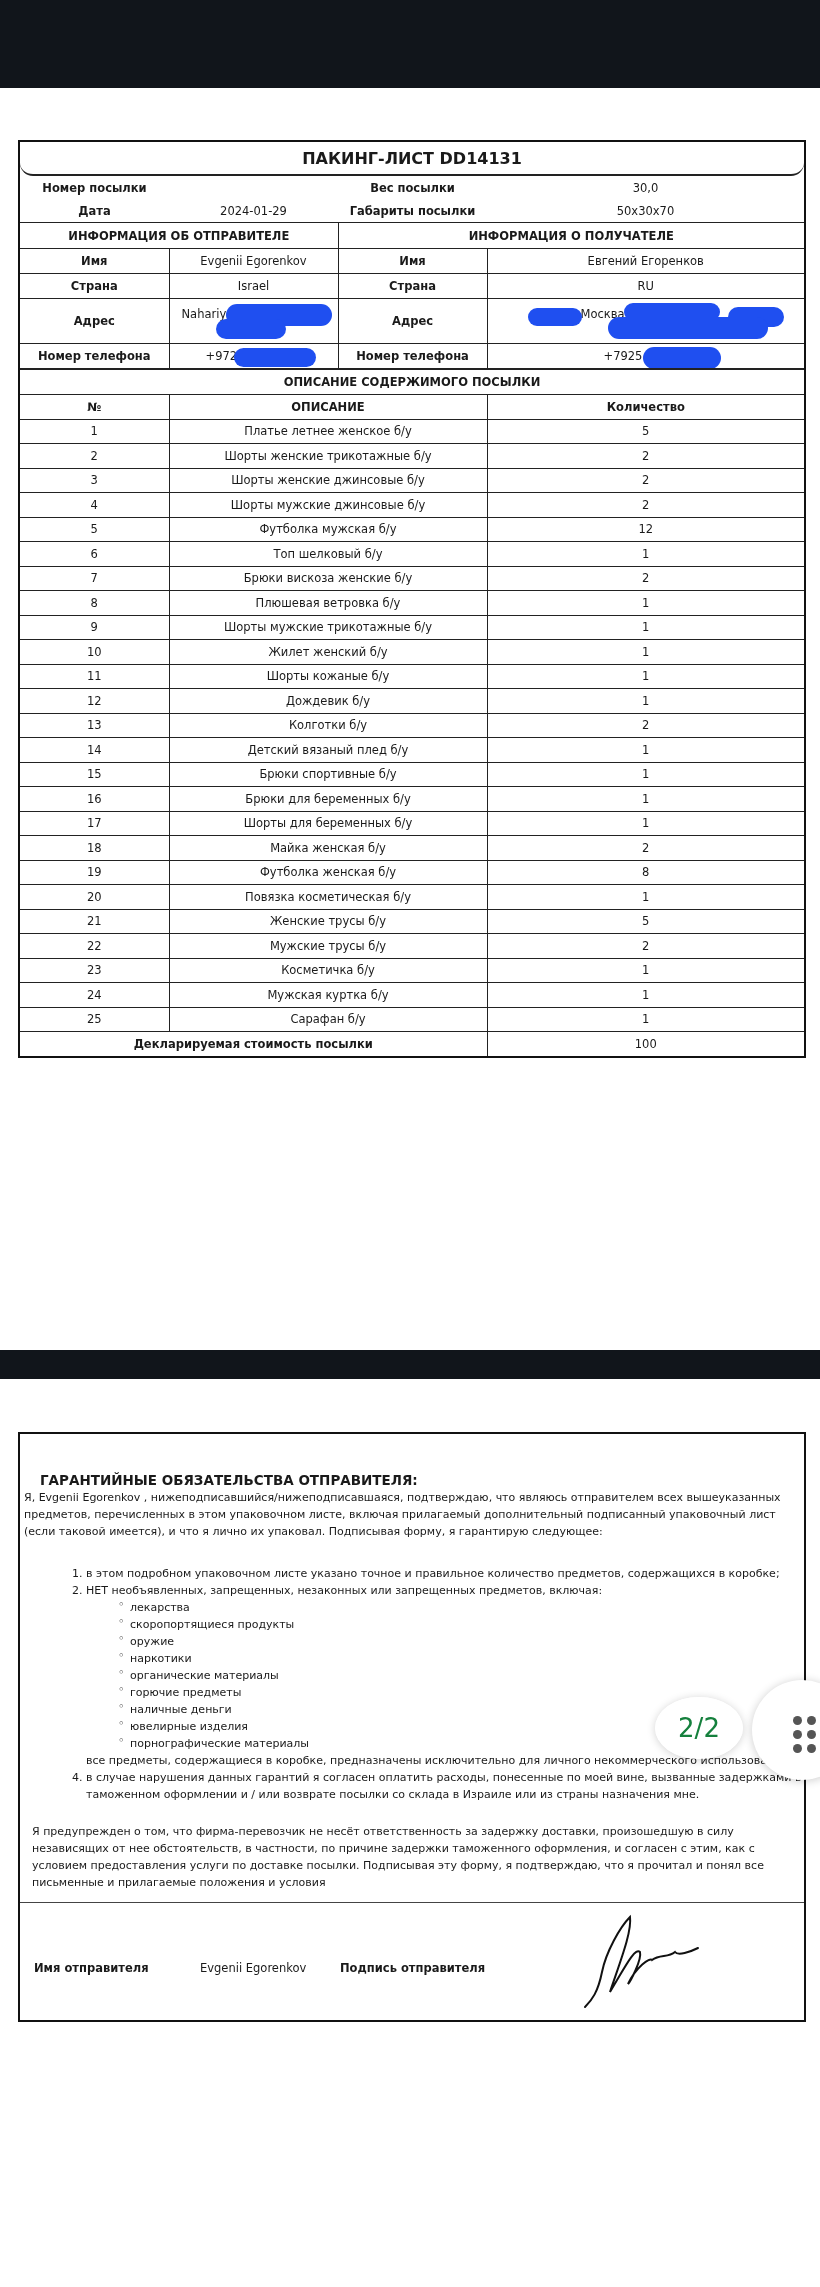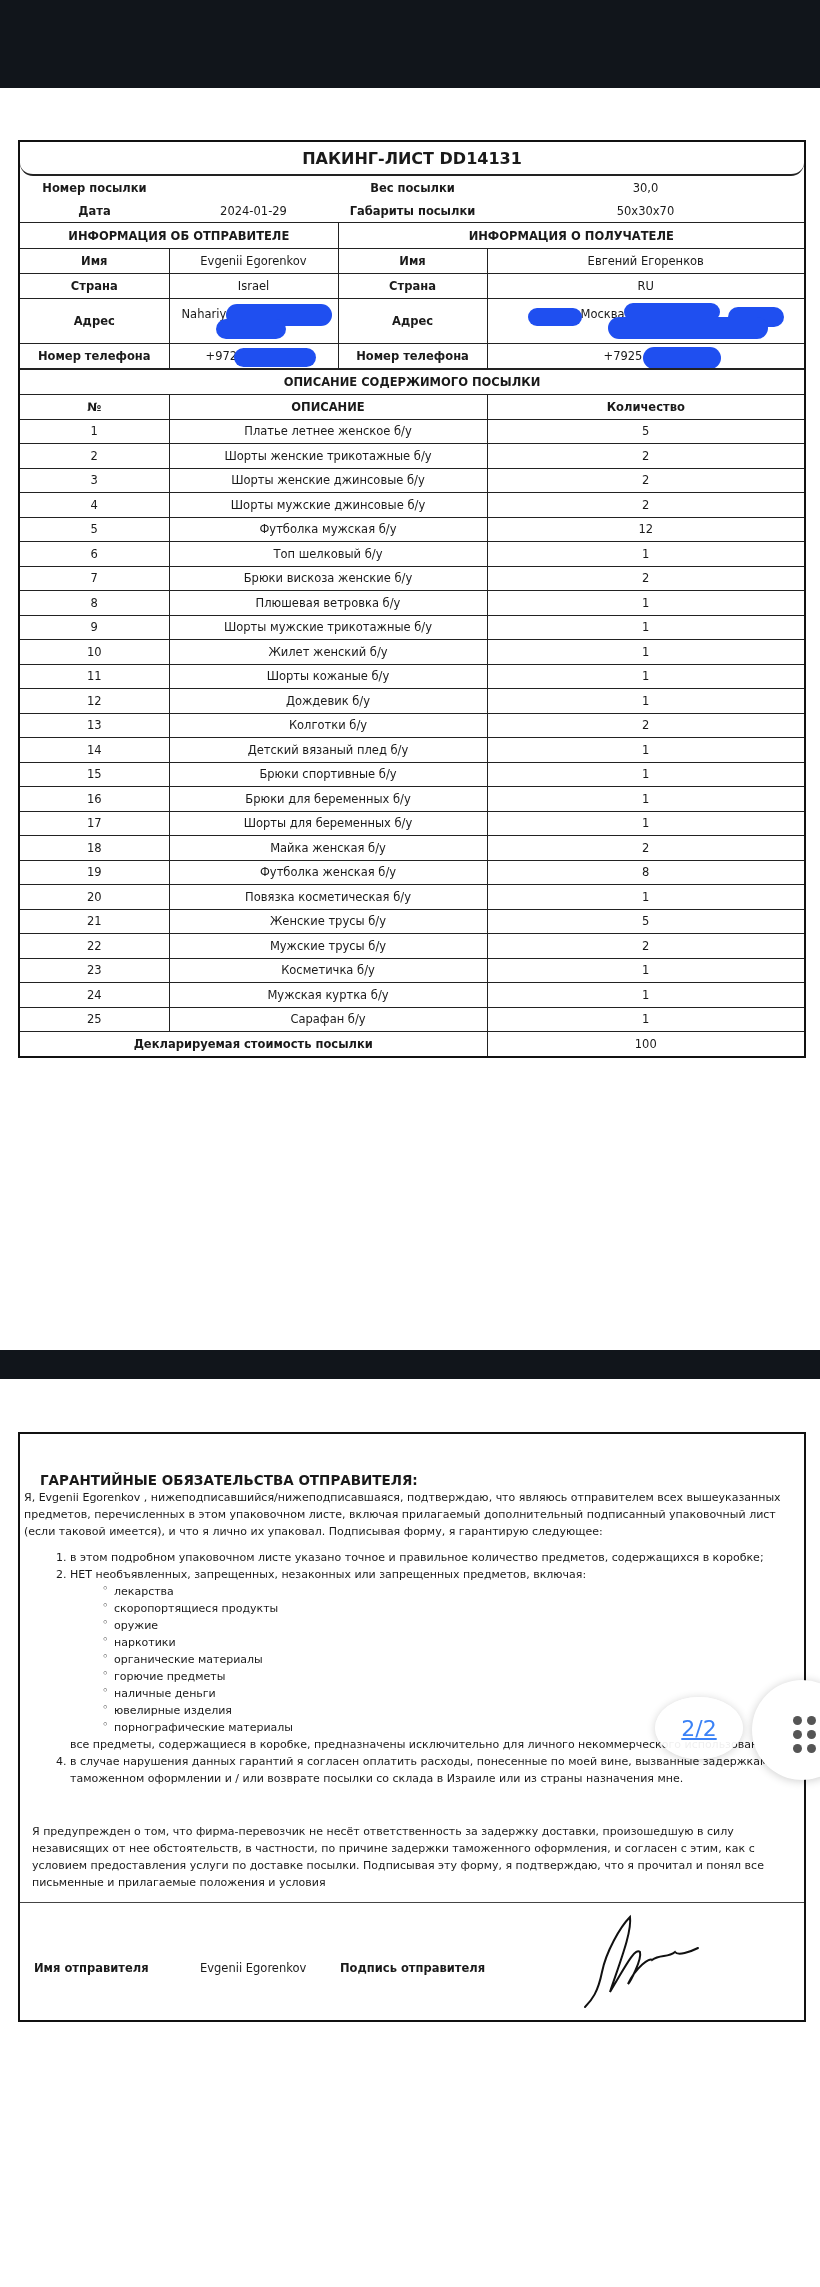--- a/index.html
+++ b/index.html
@@ -38,38 +38,38 @@
   .items tr:last-child td { border-bottom: none; }
   .items .head td { font-weight: bold; }
 
   
   .gw {
     position: absolute; left: 18px; top: 1432px; width: 788px; height: 590px;
     border: 2px solid #111; box-sizing: border-box; font-size: 11px; line-height: 17px;
   }
   .gw h2 { margin: 16px; position: absolute; left: 4px; top: 22px; font-size: 13.5px; font-weight: bold; }
   .gw .intro { position: absolute; left: 4px; top: 55px; width: 780px; margin: 0; }
-  .gw ol { position: absolute; left: 0; top: 115px; margin: 0; padding-left: 50px; width: 730px; }
+  .gw ol { position: absolute; left: 0; top: 115px; margin: 16px; padding-left: 50px; width: 730px; }
   .gw ol li { margin: 0; }
   .gw ul { list-style: none; margin: 0; padding-left: 32px; }
   .gw ul li { position: relative; padding-left: 12px; }
   .gw ul li::before { content: "\25E6"; position: absolute; left: 0; top: -3px; font-size: 11px; }
   .gw .warn { position: absolute; left: 4px; top: 381px; width: 780px; margin: 8px; }
   .gw .sigline { position: absolute; left: 0; right: 0; top: 468px; border-top: 1.5px solid #444; }
   .gw .sig-label { position: absolute; top: 526px; font-weight: bold; font-size: 11.5px; }
   .gw .sig-name { position: absolute; top: 526px; font-size: 11.5px; }
   .gw .signature { position: absolute; left: 560px; top: 478px; width: 150px; height: 100px; }
 
   
   .page-counter {
     position: absolute; left: 655px; top: 1697px; width: 88px; height: 62px;
     border-radius: 50%; background: rgba(255,255,255,0.93);
     box-shadow: 0 1px 8px rgba(0,0,0,0.18);
     display: flex; align-items: center; justify-content: center;
-    font-size: 22px; color: #3b82f6; text-decoration: underline;
+    font-size: 26px; color: #15803d;
   }
   .menu-btn {
     position: absolute; left: 752px; top: 1680px; width: 100px; height: 100px;
     border-radius: 50%; background: #fff; box-shadow: 0 1px 10px rgba(0,0,0,0.2);
   }
   .menu-btn .dots { position: absolute; left: 41px; top: 36px; display: grid; grid-template-columns: 9px 9px; gap: 5px; }
   .menu-btn .dots i { width: 9px; height: 9px; border-radius: 50%; background: #555; display: block; }
 </style>
 </head>
 <body>

